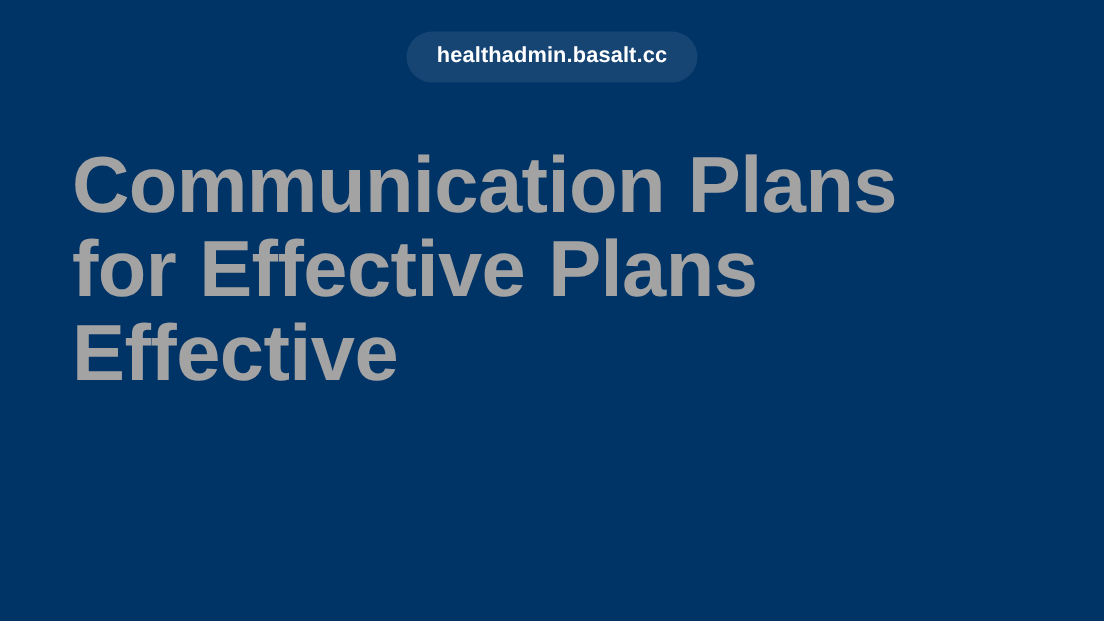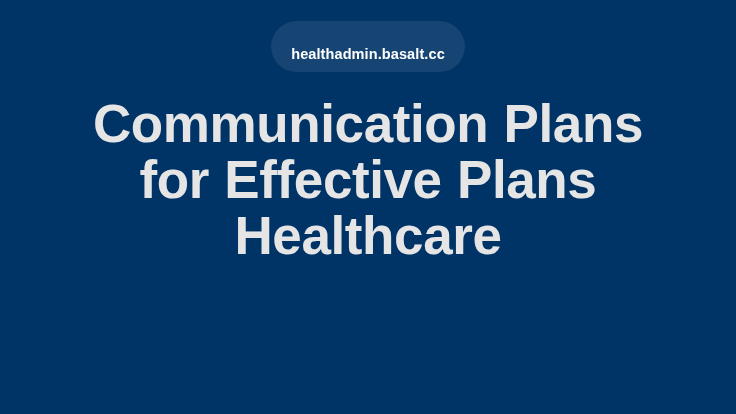--- a/index.html
+++ b/index.html
@@ -38,39 +38,39 @@
     align-items: flex-start;
   }
   .url-badge {
     display: inline-block;
     background: rgba(255, 255, 255, 0.085);
     color: #ffffff;
     font-size: 14.5px;
     font-weight: bold;
     letter-spacing: 0.1px;
     line-height: 1;
-    padding: 26px 20px 10px 20px;
+    padding: 9px 20px 10px 20px;
     border-radius: 999px;
     white-space: nowrap;
   }
 
   
   .headline-wrap {
     position: absolute;
     top: 96px;
     left: 0;
     width: 100%;
     display: flex;
     justify-content: center;
   }
   .headline {
     margin: 0;
     width: 640px;
-    text-align: center;
-    color: #e5e5e5;
+    text-align: left;
+    color: #a3a3a3;
     font-size: 53px;
     font-weight: bold;
     line-height: 56px;
     letter-spacing: -0.4px;
     word-spacing: 1px;
   }
   .headline .line {
     display: block;
     white-space: nowrap;
   }
@@ -81,17 +81,17 @@
 <div class="slide">
 
   <div class="badge-row">
     <span class="url-badge">healthadmin.basalt.cc</span>
   </div>
 
   <div class="headline-wrap">
     <h1 class="headline">
       <span class="line">Communication Plans</span>
       <span class="line">for Effective Plans</span>
-      <span class="line">Healthcare</span>
+      <span class="line">Effective</span>
     </h1>
   </div>
 
 </div>
 
 </body></html>

